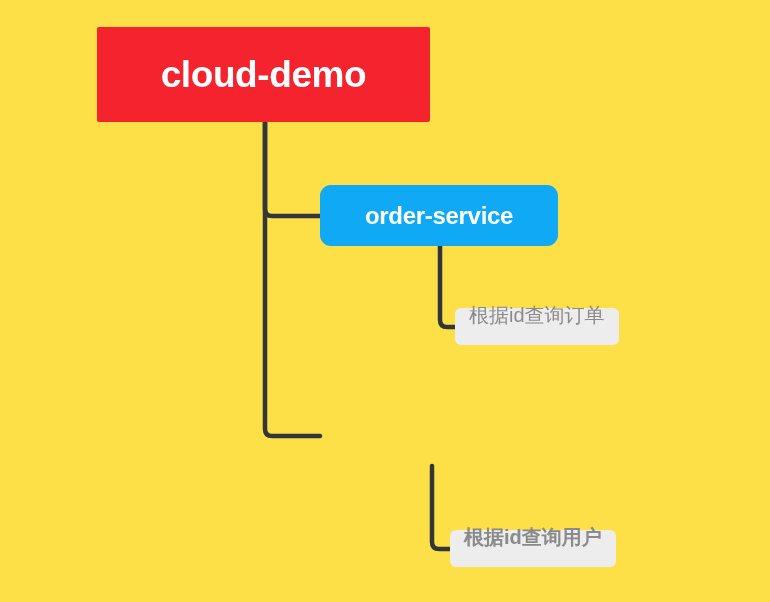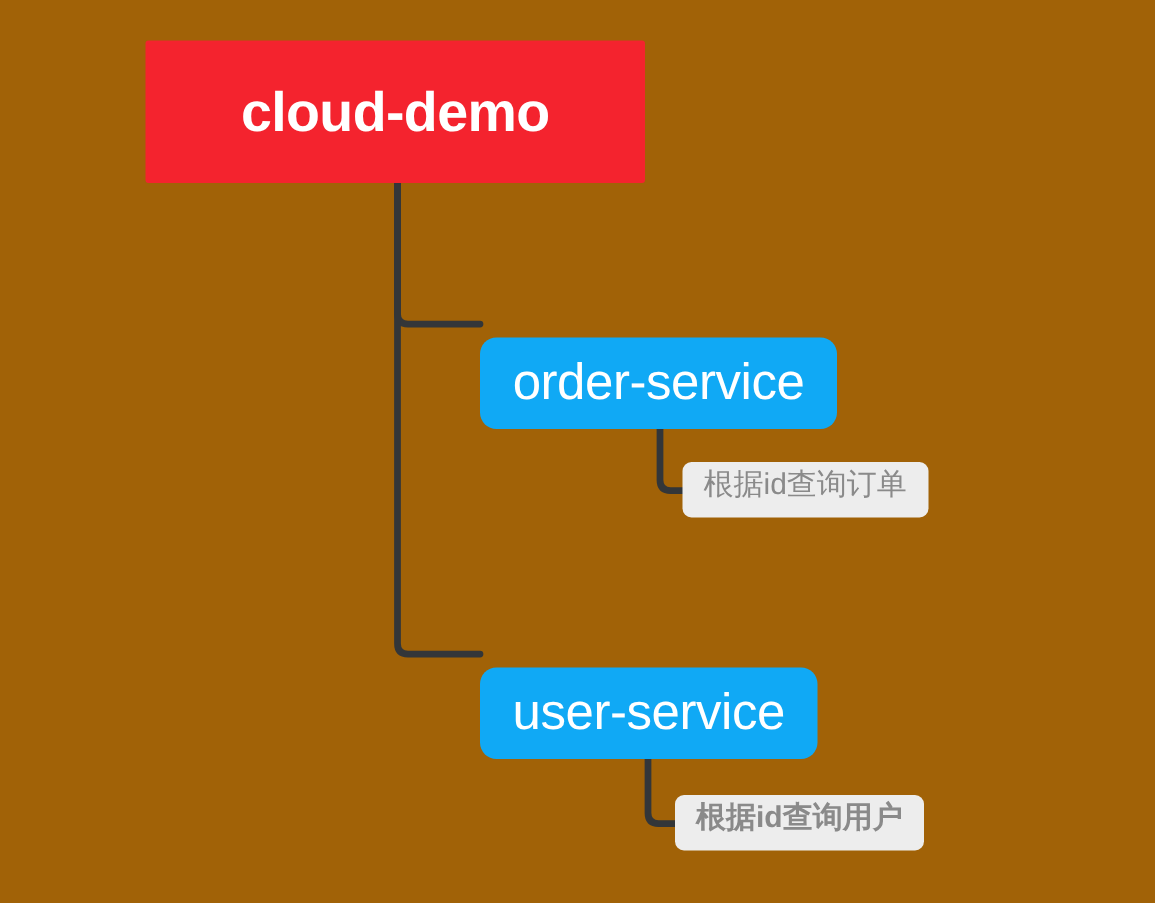--- a/index.html
+++ b/index.html
@@ -8,21 +8,21 @@
     padding: 0;
     background: #ffffff;
   }
   body {
     font-family: "Liberation Sans", "DejaVu Sans", sans-serif;
   }
   #diagram-canvas {
     position: relative;
     width: 770px;
     height: 602px;
-    background: #a16207;
+    background: #fde047;
     overflow: hidden;
   }
   #connector-layer {
     position: absolute;
     top: 0;
     left: 0;
     width: 770px;
     height: 602px;
     pointer-events: none;
   }
@@ -43,49 +43,48 @@
     border-radius: 2px;
     color: #ffffff;
     font-size: 37px;
     font-weight: bold;
     letter-spacing: -0.4px;
   }
   .node-service {
     background: #10A9F5;
     border-radius: 11px;
     color: #ffffff;
-    font-size: 34px;
-    font-weight: normal;
+    font-size: 24px;
+    font-weight: bold;
     letter-spacing: -0.3px;
-    margin-top: 40px;
   }
   .node-order {
     left: 320px;
     top: 185px;
     width: 238px;
     height: 61px;
   }
   .node-user {
     left: 320px;
     top: 405px;
     width: 225px;
     height: 61px;
   }
   .leaf-label {
     position: absolute;
     display: flex;
-    align-items: flex-start;
+    align-items: flex-end;
     justify-content: center;
     box-sizing: border-box;
     background: #EDEDED;
     border-radius: 6px;
     color: #8A8A8A;
     font-size: 20px;
     white-space: nowrap;
-    padding: 1px 14px;
+    padding: 16px 14px;
   }
   .leaf-order {
     left: 455px;
     top: 308px;
     height: 37px;
   }
   .leaf-user {
     left: 450px;
     top: 530px;
     height: 37px;
@@ -113,21 +112,18 @@
   </div>
 
   <div class="node node-service node-order">
     <span>order-service</span>
   </div>
 
   <div class="leaf-label leaf-order">
     <span>根据id查询订单</span>
   </div>
 
-  <div class="node node-service node-user">
-    <span>user-service</span>
-  </div>
 
   <div class="leaf-label leaf-user">
     <span>根据id查询用户</span>
   </div>
 
 </div>
 
 </body></html>

